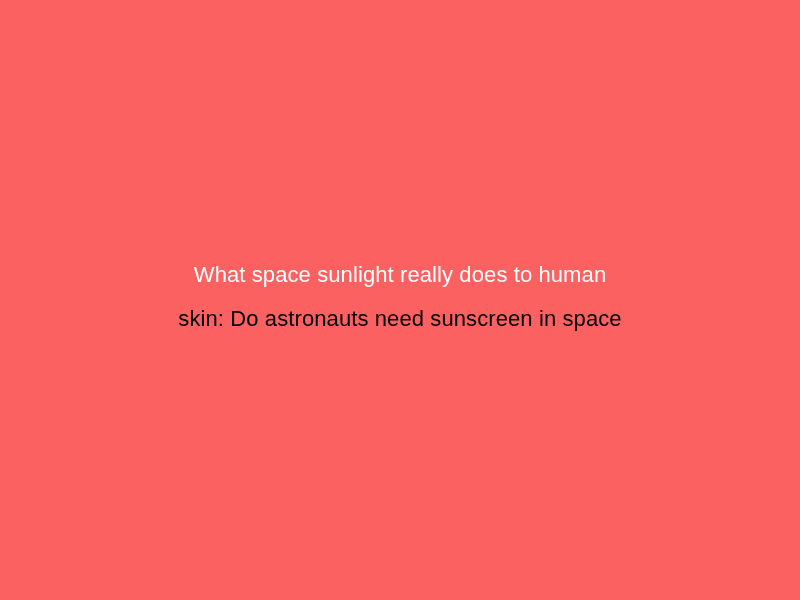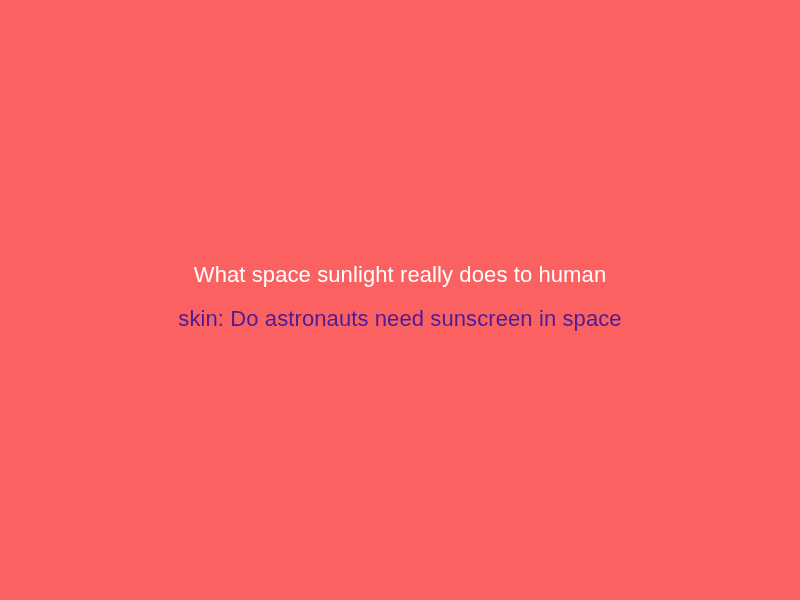--- a/index.html
+++ b/index.html
@@ -46,16 +46,16 @@
     white-space: nowrap;
   }
 </style>
 </head>
 <body>
 
 <div id="headline-card" style="background: rgb(251, 97, 97);">
 
   <h1 id="headline-block">
     <span class="headline-line" style="color: rgb(255, 255, 255);">What space sunlight really does to human</span>
-    <span class="headline-line" style="color: #4c1d95;">skin: Do astronauts need sunscreen in space</span>
+    <span class="headline-line" style="color: #000000;">skin: Do astronauts need sunscreen in space</span>
   </h1>
 
 </div>
 
 </body></html>

